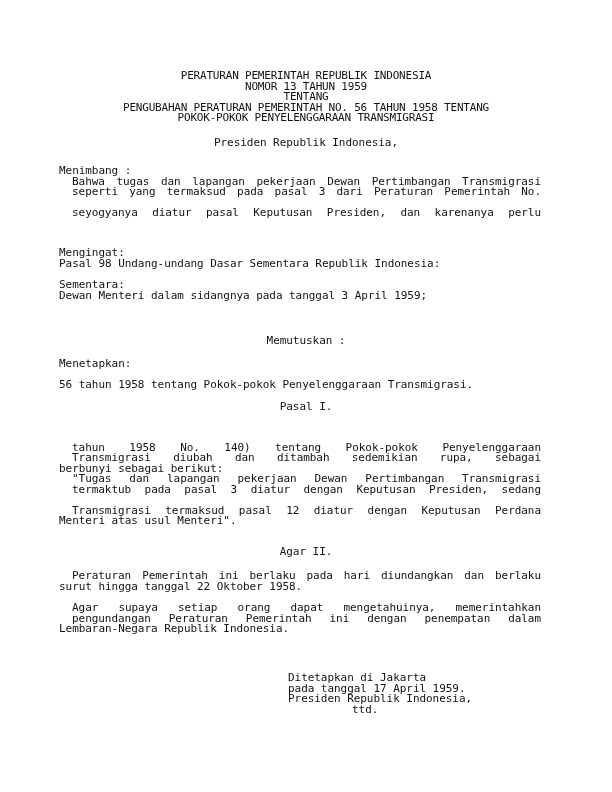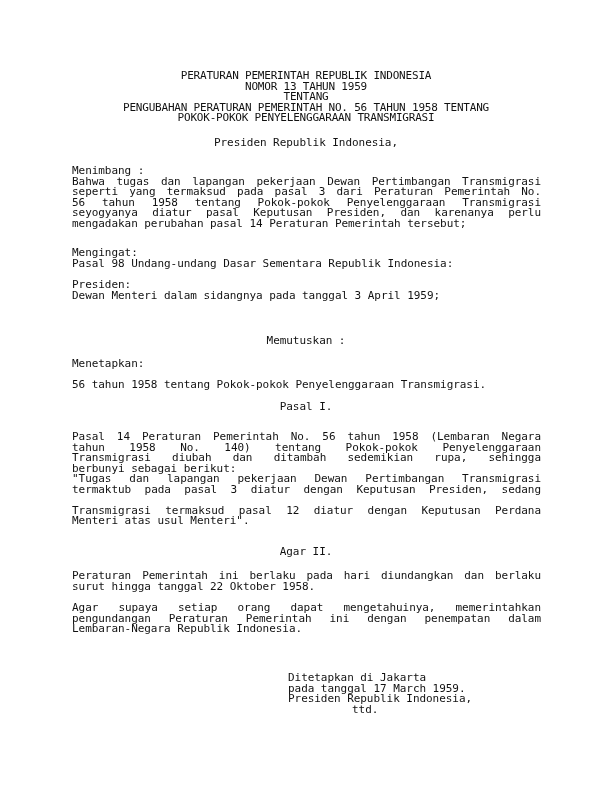--- a/index.html
+++ b/index.html
@@ -7,72 +7,69 @@
   .page { position:absolute; left:0; top:0; width:612px; height:792px; background:#fff; }
   .ln {
     position:absolute;
     font-family: "DejaVu Sans Mono", "Liberation Mono", monospace;
     font-size: 11px;
     line-height: 11px;
     color:#111111;
     white-space: pre;
     letter-spacing: -0.05px;
   }
-  .left { left:72px;text-align:right; }
+  .left { left:59px;text-align:right; }
   .just { left:72px; width:469px; text-align:justify; text-align-last:justify; }
   .center { left:0; width:612px; text-align:center; }
   .title { font-size:11px; letter-spacing:-0.2px; }
   .sig { left:288px; }
 </style>
 </head>
 <body>
 
 <div class="page">
 
   <div class="ln center title" style="top:70px">PERATURAN PEMERINTAH REPUBLIK INDONESIA</div>
   <div class="ln center title" style="top:80.5px">NOMOR 13 TAHUN 1959</div>
   <div class="ln center title" style="top:91px">TENTANG</div>
   <div class="ln center title" style="top:101.5px">PENGUBAHAN PERATURAN PEMERINTAH NO. 56 TAHUN 1958 TENTANG</div>
   <div class="ln center title" style="top:112px">POKOK-POKOK PENYELENGGARAAN TRANSMIGRASI</div>
   <div class="ln center" style="top:137px">Presiden Republik Indonesia,</div>
 
   <div class="ln left" style="top:165px">Menimbang :</div>
   <div class="ln just" style="top:175.5px">Bahwa tugas dan lapangan pekerjaan Dewan Pertimbangan Transmigrasi</div>
   <div class="ln just" style="top:186px">seperti yang termaksud pada pasal 3 dari Peraturan Pemerintah No.</div>
-  <div class="ln just" style="top:196.5px">56 tahun 1958 tentang Pokok-pokok Penyelenggaraan Transmigrasi</div>
   <div class="ln just" style="top:207px">seyogyanya diatur pasal Keputusan Presiden, dan karenanya perlu</div>
-  <div class="ln left" style="top:217.5px">mengadakan perubahan pasal 14 Peraturan Pemerintah tersebut;</div>
 
   <div class="ln left" style="top:247px">Mengingat:</div>
   <div class="ln left" style="top:257.5px">Pasal 98 Undang-undang Dasar Sementara Republik Indonesia:</div>
 
-  <div class="ln left" style="top:279px">Presiden:</div>
+  <div class="ln left" style="top:279px">Sementara:</div>
   <div class="ln left" style="top:289.5px">Dewan Menteri dalam sidangnya pada tanggal 3 April 1959;</div>
 
   <div class="ln center" style="top:335px">Memutuskan :</div>
 
   <div class="ln left" style="top:358px">Menetapkan:</div>
   <div class="ln left" style="top:379px">56 tahun 1958 tentang Pokok-pokok Penyelenggaraan Transmigrasi.</div>
 
   <div class="ln center" style="top:401px">Pasal I.</div>
-  <div class="ln just" style="top:431px">Pasal 14 Peraturan Pemerintah No. 56 tahun 1958 (Lembaran Negara</div>
   <div class="ln just" style="top:441.5px">tahun 1958 No. 140) tentang Pokok-pokok Penyelenggaraan</div>
-  <div class="ln just" style="top:452px">Transmigrasi diubah dan ditambah sedemikian rupa, sehingga</div>
+  <div class="ln just" style="top:452px">Transmigrasi diubah dan ditambah sedemikian rupa, sebagai</div>
   <div class="ln left" style="top:462.5px">berbunyi sebagai berikut:</div>
   <div class="ln just" style="top:473px">"Tugas dan lapangan pekerjaan Dewan Pertimbangan Transmigrasi</div>
   <div class="ln just" style="top:483.5px">termaktub pada pasal 3 diatur dengan Keputusan Presiden, sedang</div>
   <div class="ln just" style="top:504.5px">Transmigrasi termaksud pasal 12 diatur dengan Keputusan Perdana</div>
   <div class="ln left" style="top:515px">Menteri atas usul Menteri".</div>
 
   <div class="ln center" style="top:546px">Agar II.</div>
   <div class="ln just" style="top:570px">Peraturan Pemerintah ini berlaku pada hari diundangkan dan berlaku</div>
   <div class="ln left" style="top:580.5px">surut hingga tanggal 22 Oktober 1958.</div>
 
   <div class="ln just" style="top:602px">Agar supaya setiap orang dapat mengetahuinya, memerintahkan</div>
   <div class="ln just" style="top:612.5px">pengundangan Peraturan Pemerintah ini dengan penempatan dalam</div>
   <div class="ln left" style="top:623px">Lembaran-Negara Republik Indonesia.</div>
 
   <div class="ln sig" style="top:672px">Ditetapkan di Jakarta</div>
-  <div class="ln sig" style="top:682.5px">pada tanggal 17 March 1959.</div>
+  <div class="ln sig" style="top:682.5px">pada tanggal 17 April 1959.</div>
   <div class="ln sig" style="top:693px">Presiden Republik Indonesia,</div>
   <div class="ln" style="top:703.5px; left:352px">ttd.</div>
 
 </div>
 
 </body></html>

